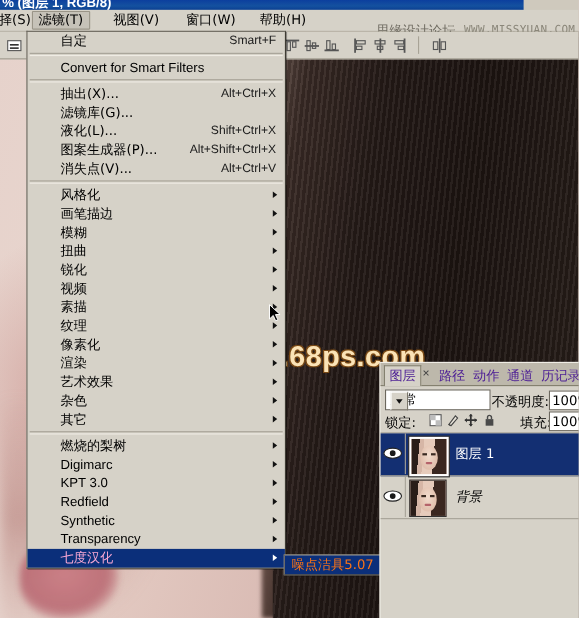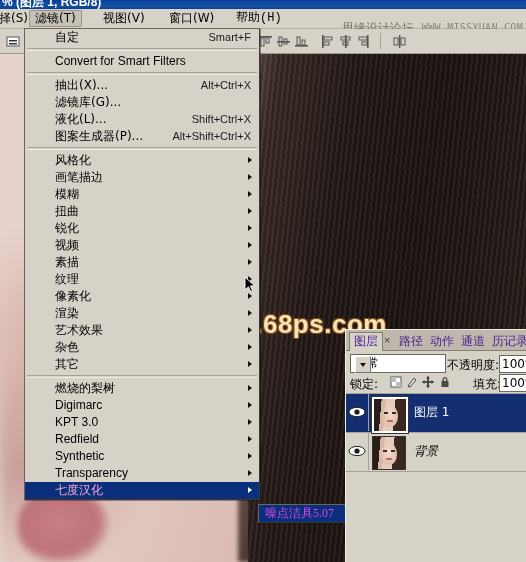--- a/index.html
+++ b/index.html
@@ -38,21 +38,21 @@
     border-radius:50%;transform:rotate(-7deg);filter:blur(1px);}
   .brow{position:absolute;left:112px;top:140px;width:86px;height:12px;
     background:linear-gradient(90deg, rgba(60,42,36,0), rgba(55,38,32,.75), rgba(60,42,36,0));
     border-radius:50%;transform:rotate(-8deg);filter:blur(2px);}
 
   .watermark{position:absolute;left:194px;top:281px;font-size:26px;font-weight:bold;letter-spacing:.5px;
     color:#fbe3b6;text-shadow:0 0 2px #7a4a16,1px 1px 0 #7a4a16,-1px 1px 0 #7a4a16,1px -1px 0 #7a4a16,-1px -1px 0 #7a4a16;
     font-family:"Liberation Sans","DejaVu Sans",sans-serif;white-space:nowrap;}
 
   
-  .titlebar{position:absolute;left:0;top:0;width:526px;height:9px;overflow:hidden;
+  .titlebar{position:absolute;left:0;top:0;width:476px;height:9px;overflow:hidden;
     background:linear-gradient(180deg,#0c3f9e,#14519f 60%,#0b3f92);}
   .titlebar .tt{position:absolute;left:2px;top:-6px;color:#fff;font-weight:bold;font-size:12px;white-space:nowrap;}
 
   
   .menubar{position:absolute;left:0;top:9px;width:526px;height:19px;background:#d6d2c8;
     border-bottom:1px solid #b6b1a4;}
   .mb{position:absolute;top:1px;height:17px;line-height:17px;padding:0 5px;white-space:nowrap;
     font-size:12px;font-family:"DejaVu Sans","Liberation Sans",sans-serif;}
   .mb.active{background:#c6c2b8;border:1px solid #9a9588;border-radius:1px;line-height:15px;height:15px;top:1px;}
   .brandcn{position:absolute;right:112px;top:11px;font-size:12px;color:#6e6a60;font-family:"DejaVu Sans",sans-serif;white-space:nowrap;}
@@ -78,21 +78,21 @@
   .menu .row .arr{position:absolute;right:7px;top:5px;width:0;height:0;
     border-left:4px solid #111;border-top:3.5px solid transparent;border-bottom:3.5px solid transparent;}
   .menu .hr{height:1px;margin:2px 2px;border-top:1px solid #a6a196;border-bottom:1px solid #efece4;}
   .menu .row.hl{background:#0b2f7a;color:#f9a8d4;}
   .menu .row.hl .arr{border-left-color:#fff;}
   .submenu{position:absolute;left:258px;top:504px;width:102px;background:#d6d2c8;
     border:1px solid #6b675d;border-right-color:#3e3b33;border-bottom-color:#3e3b33;
     box-shadow:1px 1px 0 rgba(0,0,0,.35);}
   .submenu .row{height:17px;line-height:17px;padding:0 6px;white-space:nowrap;font-size:12px;
     font-family:"DejaVu Sans",sans-serif;}
-  .submenu .row.hl{background:#0b2f7a;color:#d946ef;font-family:Liberation Serif, serif;}
+  .submenu .row.hl{background:#0b2f7a;color:#f97316;}
 
   
   .palette{position:absolute;left:345px;top:329px;width:181px;height:233px;background:#d6d2c8;
     border:1px solid #84806f;border-top-color:#efece4;border-left-color:#efece4;}
   .pal-tabs{position:relative;height:20px;background:#bdb8ab;border-bottom:1px solid #84806f;}
   .pal-tab{position:absolute;top:3px;height:17px;line-height:17px;padding:0 4px;font-size:12px;
     font-family:"DejaVu Sans",sans-serif;white-space:nowrap;color:#4c1d95;}
   .pal-tab.sel{background:#d6d2c8;border:1px solid #84806f;border-bottom:none;top:2px;height:18px;line-height:17px;}
   .pal-x{position:absolute;top:4px;font-size:11px;color:#444;font-family:"Liberation Sans",sans-serif;}
   .pal-row{position:relative;height:22px;}
@@ -142,21 +142,21 @@
 
   <div class="titlebar">
     <span class="tt">% (图层 1, RGB/8)</span>
   </div>
 
   <div class="menubar">
     <div class="mb" style="left:-6px;">择(S)</div>
     <div class="mb active" style="left:29px;">滤镜(T)</div>
     <div class="mb" style="left:98px;">视图(V)</div>
     <div class="mb" style="left:164px;">窗口(W)</div>
-    <div class="mb" style="left:231px;font-family:Liberation Mono, monospace;">帮助(H)</div>
+    <div class="mb" style="left:231px;">帮助(H)</div>
     <div class="brandcn">思缘设计论坛</div>
     <div class="brandurl">WWW.MISSYUAN.COM</div>
   </div>
 
   <div class="optbar">
     <div class="icn" style="left:6px;">
       <svg width="15" height="15" viewBox="0 0 15 15">
         <rect x="1" y="3" width="12" height="9" fill="#fff" stroke="#555"></rect>
         <rect x="3" y="6" width="8" height="1.5" fill="#333"></rect>
           <rect x="3" y="9" width="8" height="1.5" fill="#333"></rect>
@@ -232,20 +232,24 @@
     <div class="row">
       <span>滤镜库(G)...</span>
     </div>
     <div class="row">
       <span>液化(L)...</span>
       <span class="acc">Shift+Ctrl+X</span>
     </div>
     <div class="row">
       <span>图案生成器(P)...</span>
       <span class="acc">Alt+Shift+Ctrl+X</span>
+    </div>
+    <div class="row">
+      <span>消失点(V)...</span>
+      <span class="acc">Alt+Ctrl+V</span>
     </div>
     <div class="hr"></div>
 
     <div class="row"><span>风格化</span><i class="arr"></i></div>
     <div class="row"><span>画笔描边</span><i class="arr"></i></div>
     <div class="row"><span>模糊</span><i class="arr"></i></div>
     <div class="row"><span>扭曲</span><i class="arr"></i></div>
     <div class="row"><span>锐化</span><i class="arr"></i></div>
     <div class="row"><span>视频</span><i class="arr"></i></div>
     <div class="row"><span>素描</span><i class="arr"></i></div>

